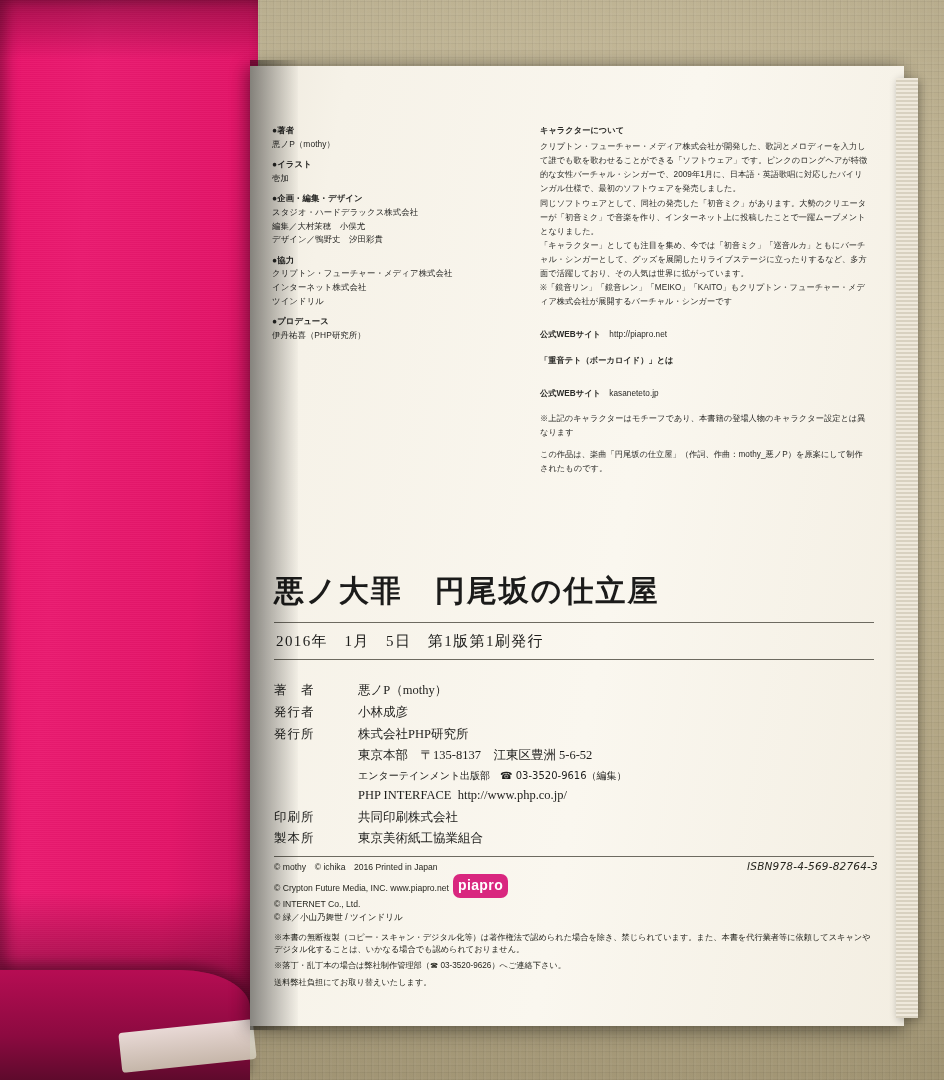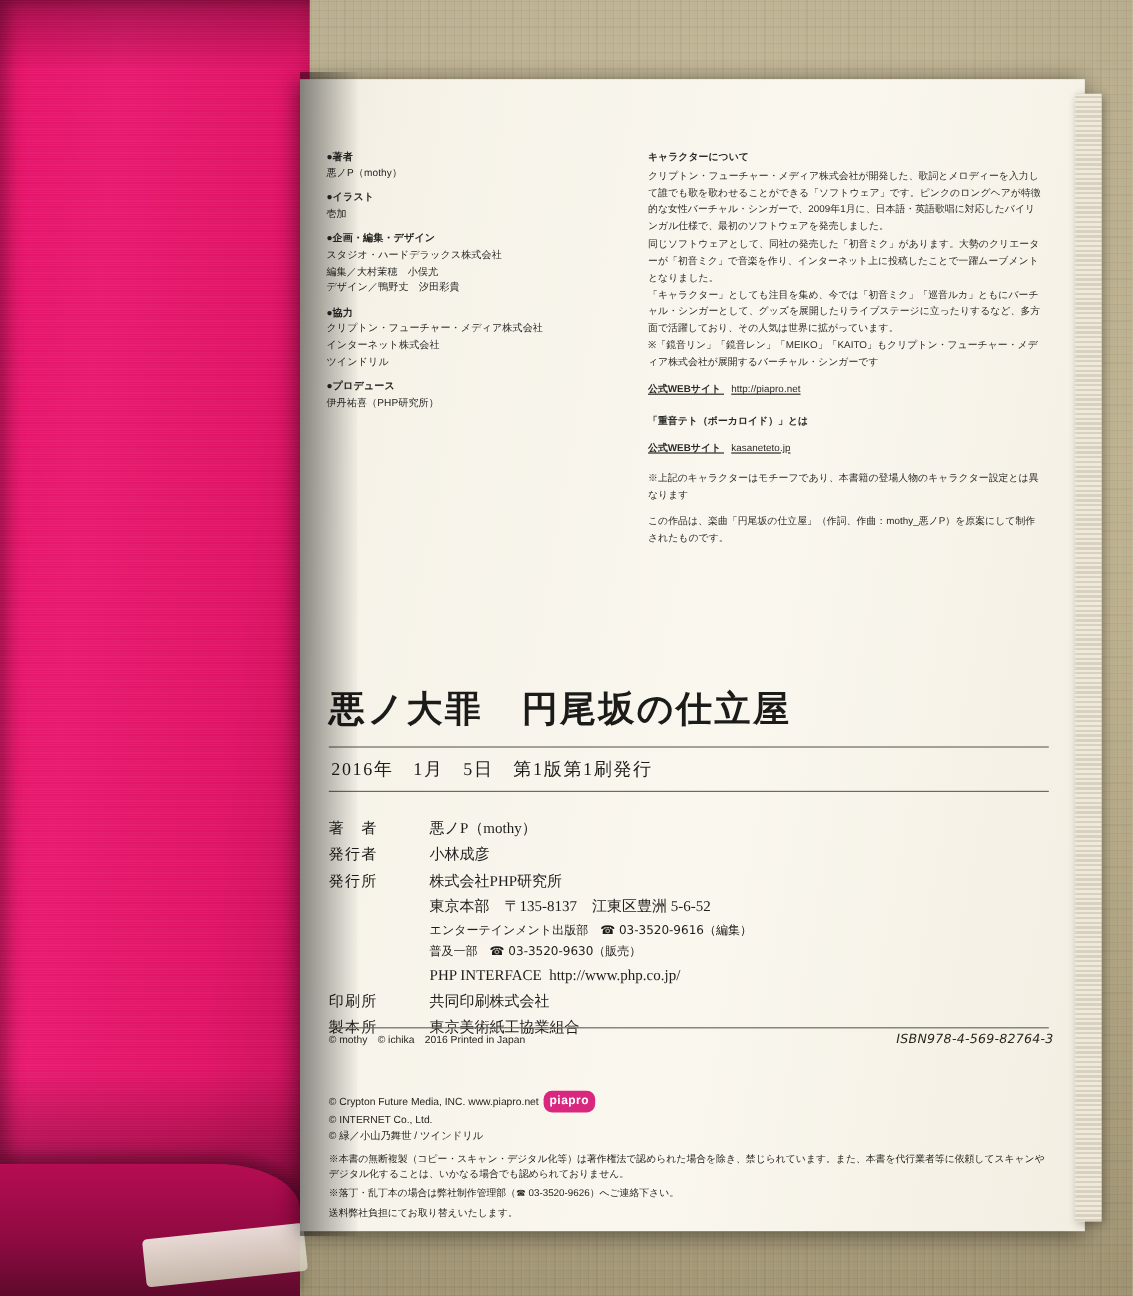--- a/index.html
+++ b/index.html
@@ -146,21 +146,21 @@
   }
   .bullet-head {
     font-weight: bold;
     margin-top: 7px;
   }
   .bullet-head:first-child { margin-top: 0; }
   .sub { padding-left: 0px; }
   .rgroup { margin-bottom: 11px; }
   .rhead { font-weight: bold; margin-bottom: 2px; }
   .rnote { margin-top: 8px; }
-  .rweb { font-weight: bold; margin-top: 9px; text-decoration: underline; }
+  .rweb { font-weight: bold; margin-top: 19px; }
 
   
   .title-wrap {
     position: absolute;
     left: 24px;
     top: 505px;
     width: 600px;
   }
   .book-title {
     font-family: "Liberation Serif", serif;
@@ -224,28 +224,27 @@
     font-size: 8.6px;
     line-height: 1.55;
     color: #26261f;
   }
   .copyline { display: flex; justify-content: space-between; align-items: baseline; }
   .isbn { font-family: "DejaVu Sans", sans-serif; font-size: 10.5px; letter-spacing: 0.2px; font-style: italic; }
   .piapro {
     display: inline-block;
     background: #d9277f;
     color: #fff;
-    font-size: 10px;
+    font-size: 14px;
     font-weight: bold;
     padding: 1px 5px 1px 5px;
     border-radius: 7px;
     margin-left: 4px;
     letter-spacing: 0.4px;
     vertical-align: 1px;
-    margin-top: 36px;
   }
   .fn { margin-top: 7px; font-size: 8.2px; line-height: 1.5; }
   .fn2 { margin-top: 4px; font-size: 8.2px; line-height: 1.5; }
   .fn3 { margin-top: 4px; font-size: 8.2px; }
 </style>
 </head>
 <body>
 
 <div class="photo">
   <div class="mat"></div>
@@ -334,24 +333,20 @@
             <td class="lbl">発行所</td>
             <td class="val">株式会社PHP研究所</td>
           </tr>
           <tr>
             <td class="lbl"></td>
             <td class="val">東京本部　〒135-8137　江東区豊洲 5-6-52</td>
           </tr>
           <tr>
             <td class="lbl"></td>
             <td class="val indent1 tel">エンターテインメント出版部　☎ 03-3520-9616（編集）</td>
-          </tr>
-          <tr>
-            <td class="lbl"></td>
-            <td class="val indent1 tel">普及一部　☎ 03-3520-9630（販売）</td>
           </tr>
           <tr>
             <td class="lbl"></td>
             <td class="val">PHP INTERFACE  http://www.php.co.jp/</td>
           </tr>
           <tr>
             <td class="lbl">印刷所</td>
             <td class="val">共同印刷株式会社</td>
           </tr>
           <tr>

